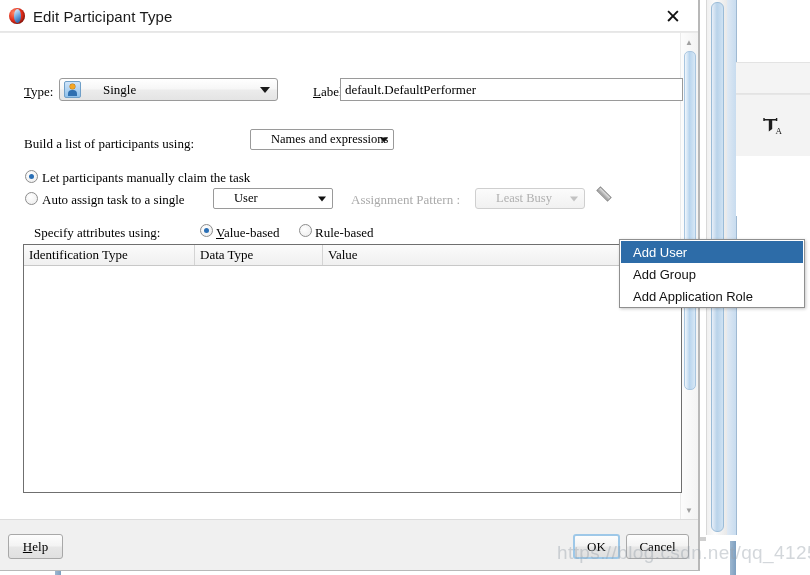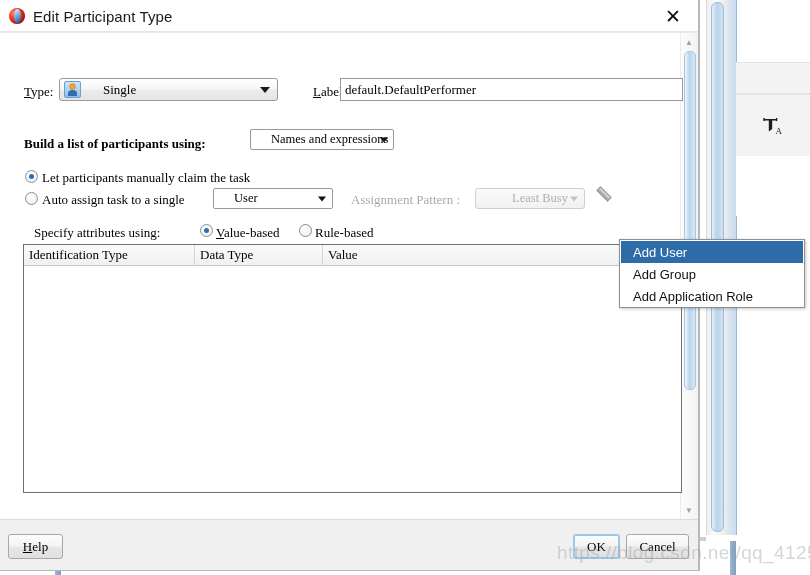--- a/index.html
+++ b/index.html
@@ -286,38 +286,38 @@
         <span class="person-icon"></span>
         <span class="txt">Single</span>
         <span class="caret"></span>
       </div>
 
       <span class="lbl" style="position:absolute;left:303px;top:51px;"><u>L</u>abel:</span>
       <div class="textfield" style="position:absolute;left:330px;top:45px;width:343px;height:23px;">
         <span>default.DefaultPerformer</span>
       </div>
 
-      <span class="lbl" style="position:absolute;left:14px;top:103px;font-weight:bold;">Build a list of participants using:</span>
+      <span class="lbl" style="position:absolute;left:14px;top:103px;">Build a list of participants using:</span>
       <div class="combo flat" style="position:absolute;left:240px;top:96px;width:144px;height:21px;">
         <span class="txt" style="font-size:12.5px;padding-left:4px;">Names and expressions</span>
         <span class="caret" style="right:5px;border-left-width:4px;border-right-width:4px;border-top-width:5px;"></span>
       </div>
 
       <span class="radio on" style="position:absolute;left:15px;top:137px;"></span>
       <span class="lbl" style="position:absolute;left:32px;top:137px;">Let participants manually claim the task</span>
 
       <span class="radio" style="position:absolute;left:15px;top:159px;"></span>
       <span class="lbl" style="position:absolute;left:32px;top:159px;">Auto assign task to a single</span>
       <div class="combo flat" style="position:absolute;left:203px;top:155px;width:120px;height:21px;">
         <span class="txt" style="font-size:12.5px;padding-left:4px;">User</span>
         <span class="caret" style="right:6px;border-left-width:4px;border-right-width:4px;border-top-width:5px;"></span>
       </div>
 
       <span class="lbl dim" style="position:absolute;left:341px;top:159px;">Assignment Pattern :</span>
-      <div class="combo disabled" style="position:absolute;left:465px;top:155px;width:110px;height:21px;justify-content:center;">
+      <div class="combo disabled" style="position:absolute;left:465px;top:155px;width:110px;height:21px;">
         <span class="txt" style="font-size:12.5px;padding-left:4px;">Least Busy</span>
         <span class="caret" style="right:6px;border-left-width:4px;border-right-width:4px;border-top-width:5px;"></span>
       </div>
       <span class="pencil" style="position:absolute;left:584px;top:156px;">
         <span class="body"></span>
       </span>
 
       <span class="lbl" style="position:absolute;left:24px;top:192px;">Specify attributes using:</span>
       <span class="radio on" style="position:absolute;left:190px;top:191px;"></span>
       <span class="lbl" style="position:absolute;left:206px;top:192px;"><u>V</u>alue-based</span>

